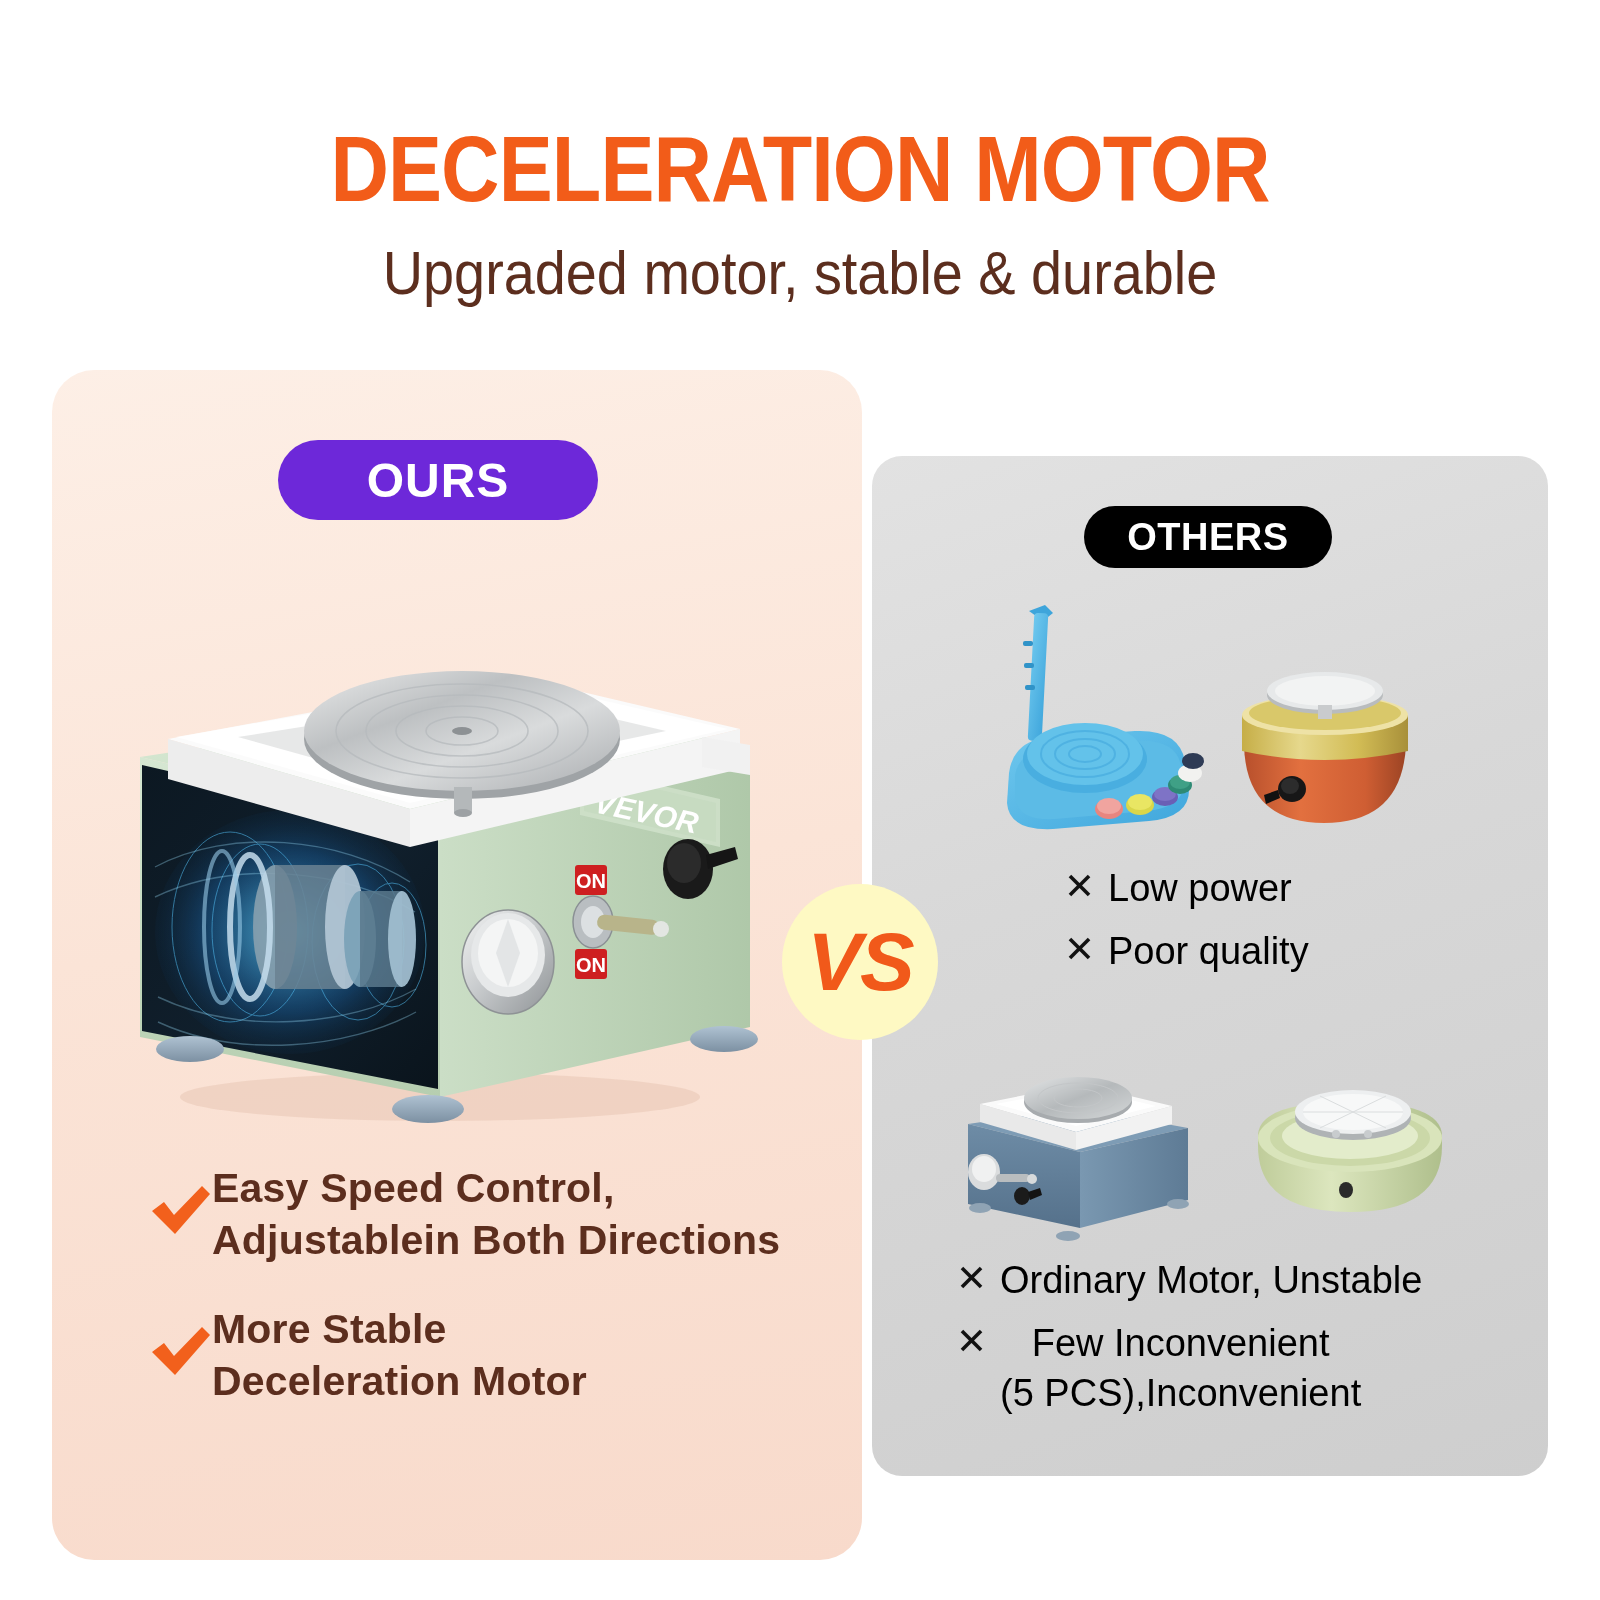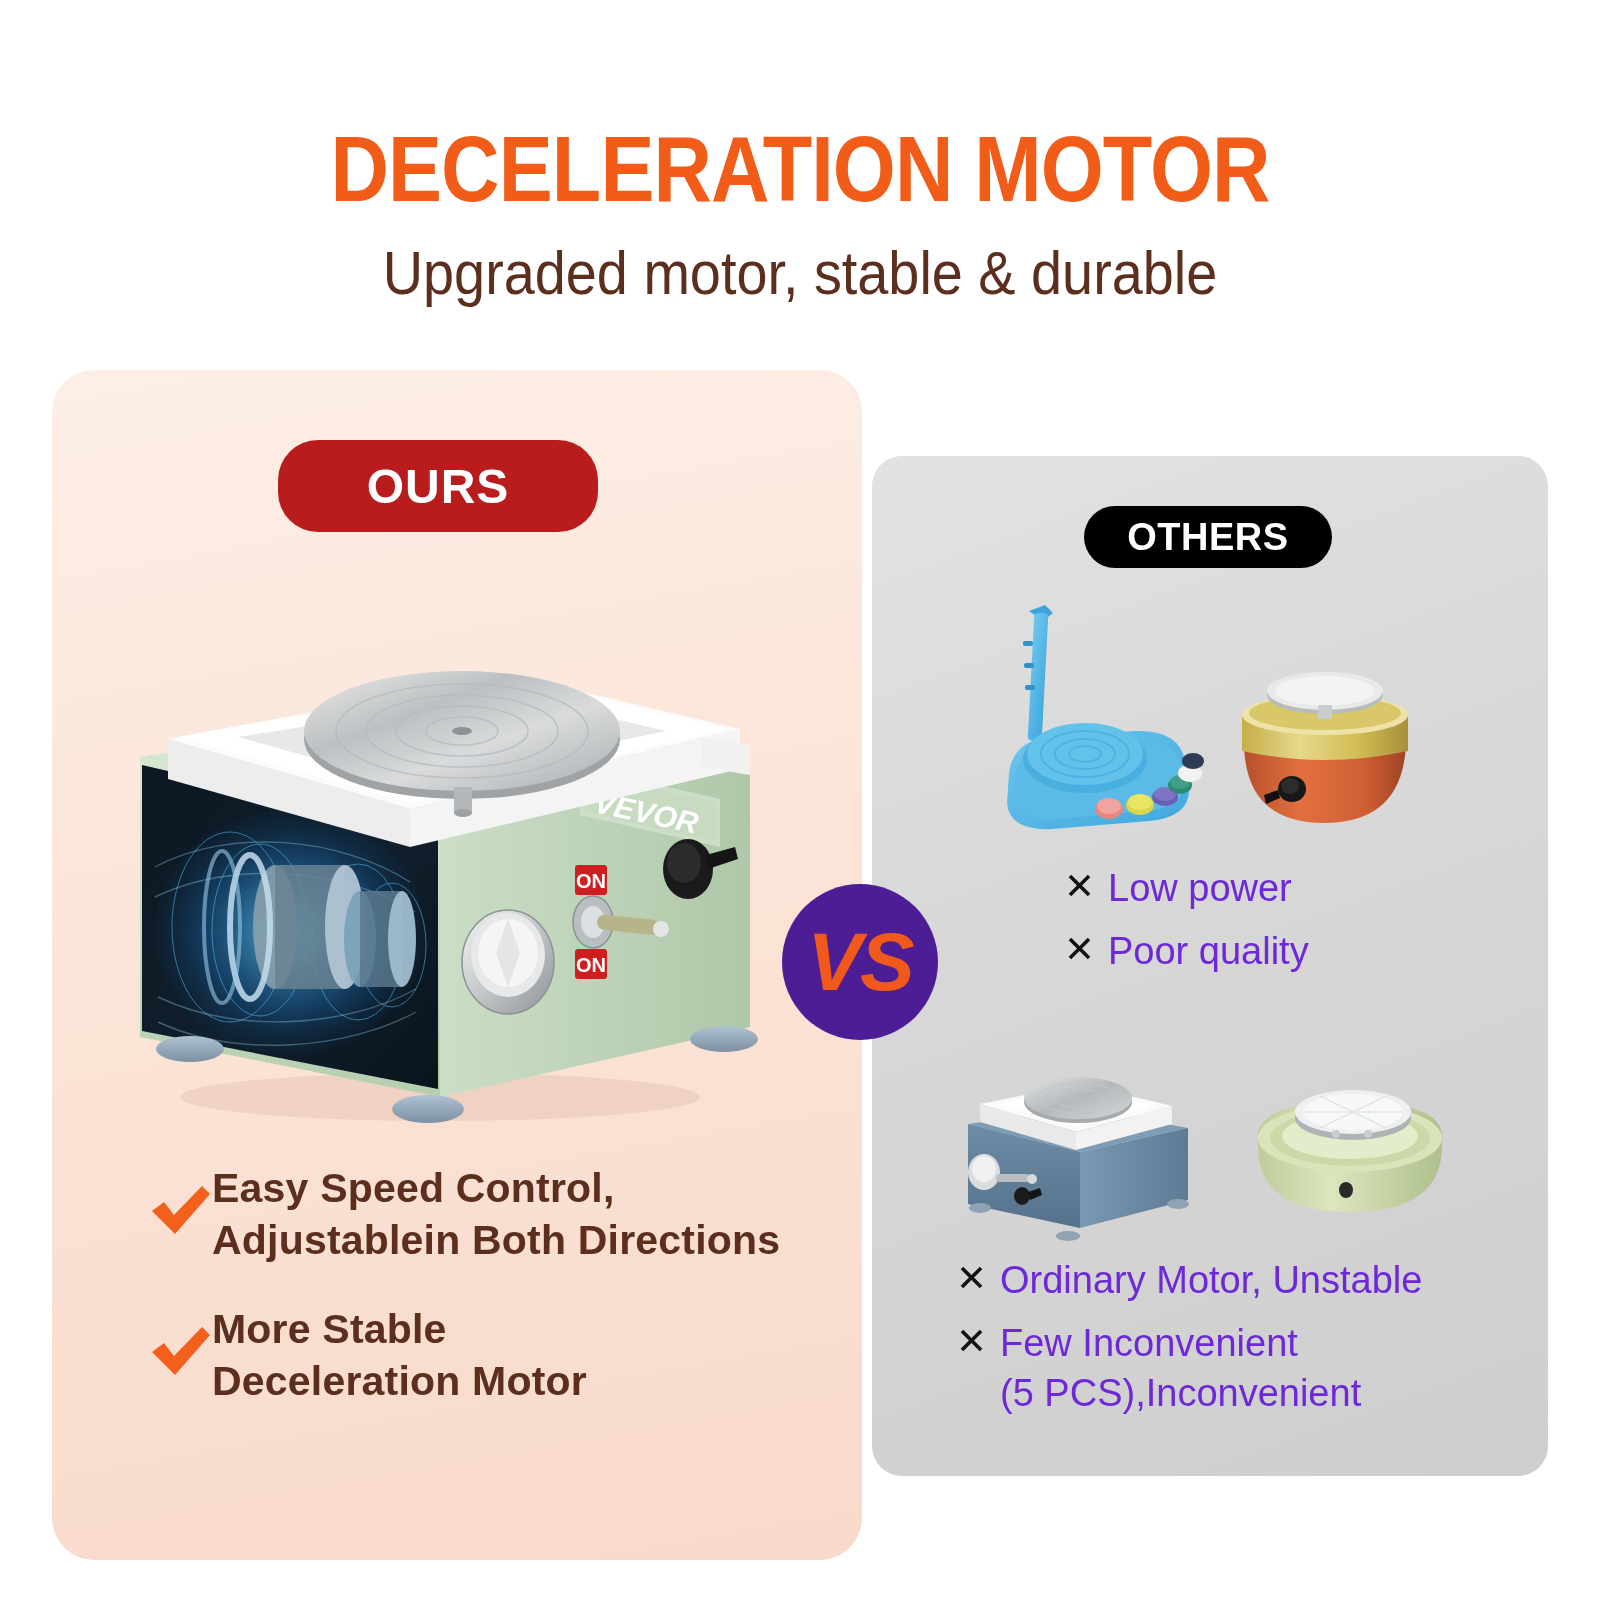--- a/index.html
+++ b/index.html
@@ -44,36 +44,36 @@
     background:linear-gradient(170deg,#FDEFE6 0%,#FBE4D7 45%,#F8DACB 100%);
   }
   .panel-others{
     position:absolute;left:872px;top:444px;width:676px;height:1020px;
     border-radius:30px;
     background:linear-gradient(160deg,#E2E2E2 0%,#D8D8D8 40%,#CECECE 100%);
   }
 
   
   .badge-ours{
-    position:absolute;left:278px;top:428px;width:320px;height:92px;
-    border-radius:40px;background:#b91c1c;
+    position:absolute;left:278px;top:428px;width:320px;height:80px;
+    border-radius:40px;background:#6d28d9;
     display:flex;align-items:center;justify-content:center;
     color:#fff;font-size:48px;font-weight:bold;letter-spacing:1px;
   }
   .badge-others{
     position:absolute;left:1084px;top:494px;width:248px;height:62px;
     border-radius:31px;background:#000000;
     display:flex;align-items:center;justify-content:center;
     color:#fff;font-size:38px;font-weight:bold;letter-spacing:.5px;
   }
 
   
   .vs-wrap{
     position:absolute;left:782px;top:872px;width:156px;height:156px;
-    border-radius:50%;background:#4c1d95;
+    border-radius:50%;background:#fef9c3;
     display:flex;align-items:center;justify-content:center;
     box-shadow:0 0 0 0 rgba(0,0,0,0);
   }
   .vs-wrap span{
     font-family:"Liberation Sans Narrow","Liberation Sans",sans-serif;
     font-weight:bold;font-style:italic;font-size:82px;color:#F1591A;
     letter-spacing:-2px;
   }
 
   
@@ -89,22 +89,23 @@
 
   
   .others-list-top{position:absolute;left:1064px;top:852px;width:470px;}
   .others-list-bottom{position:absolute;left:956px;top:1244px;width:520px;}
   .others-item{display:flex;align-items:flex-start;margin-bottom:14px;}
   .xmark{
     width:44px;flex:0 0 44px;font-size:37px;line-height:1.25;color:#111;
     font-family:"DejaVu Sans",sans-serif;
   }
   .others-text{
-    font-size:38px;line-height:1.3;color:#6d28d9;font-weight:normal;
+    font-size:38px;line-height:1.3;color:#000000;font-weight:normal;
     font-family:"Liberation Sans",sans-serif;
+    text-align:center;
   }
 
   
   .product{position:absolute;left:110px;top:585px;width:680px;height:530px;}
 
   
   .comp{position:absolute;}
 </style>
 </head>
 <body>

